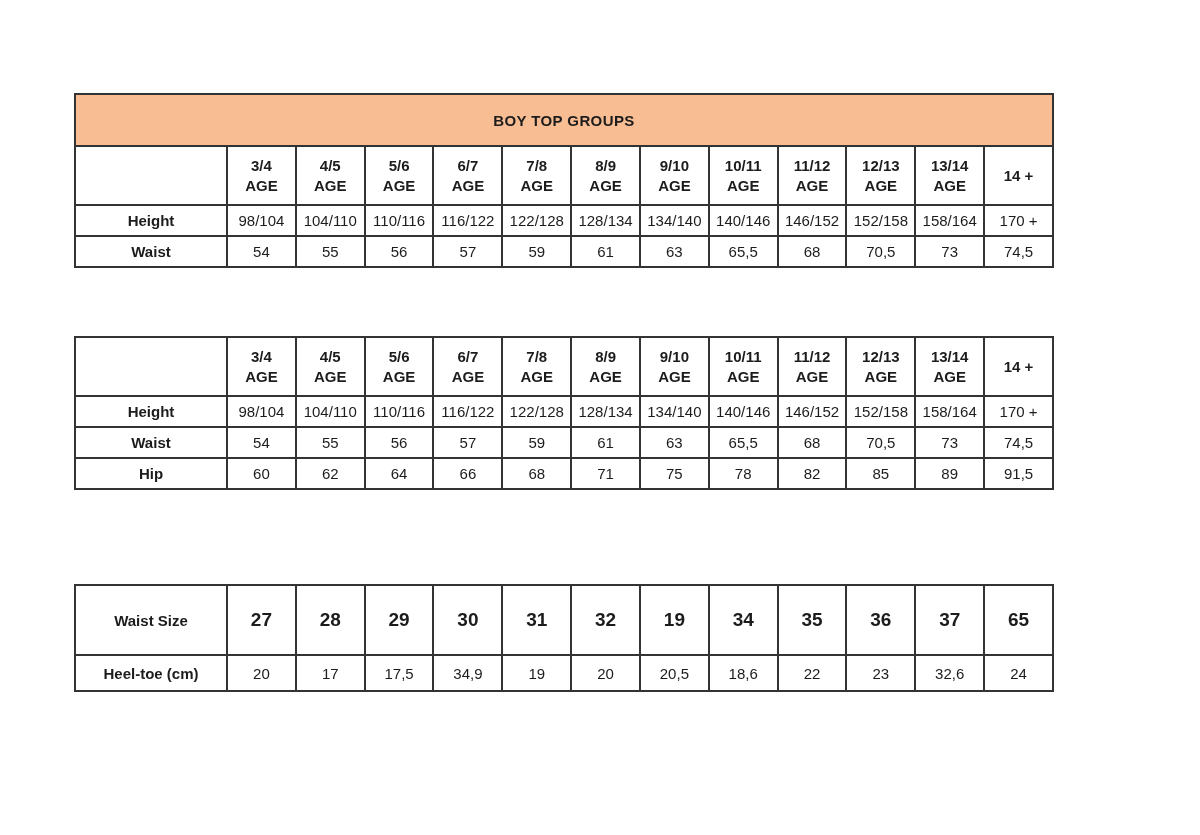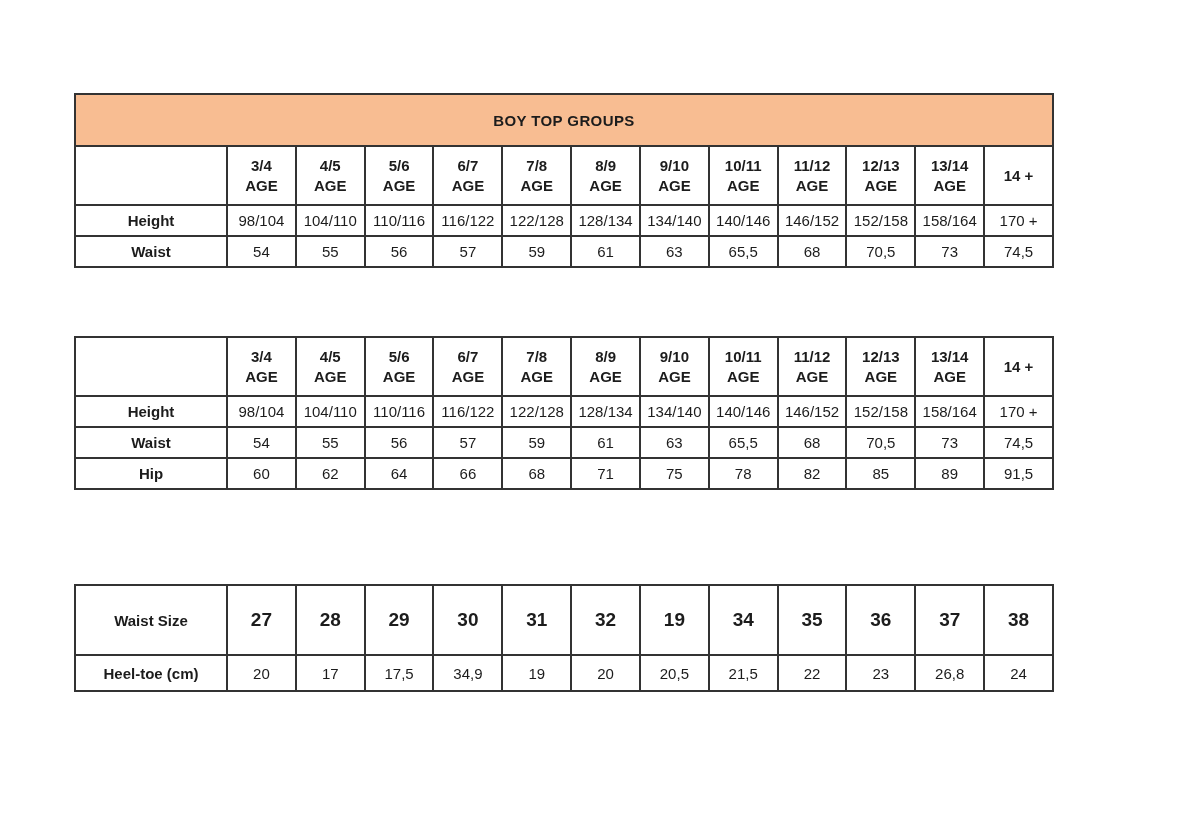--- a/index.html
+++ b/index.html
@@ -304,32 +304,32 @@
           <td class="data-cell bold">28</td>
           <td class="data-cell bold">29</td>
           <td class="data-cell bold">30</td>
           <td class="data-cell bold">31</td>
           <td class="data-cell bold">32</td>
           <td class="data-cell bold">19</td>
           <td class="data-cell bold">34</td>
           <td class="data-cell bold">35</td>
           <td class="data-cell bold">36</td>
           <td class="data-cell bold">37</td>
-          <td class="data-cell bold">38</td>
+          <td class="data-cell bold">65</td>
         </tr>
         <tr class="data-row row-1">
           <td class="label-cell">Heel-toe (cm)</td>
           <td class="data-cell">20</td>
           <td class="data-cell">17</td>
           <td class="data-cell">17,5</td>
           <td class="data-cell">34,9</td>
           <td class="data-cell">19</td>
           <td class="data-cell">20</td>
           <td class="data-cell">20,5</td>
-          <td class="data-cell">21,5</td>
+          <td class="data-cell">18,6</td>
           <td class="data-cell">22</td>
           <td class="data-cell">23</td>
-          <td class="data-cell">26,8</td>
+          <td class="data-cell">32,6</td>
           <td class="data-cell">24</td>
         </tr>
       </tbody>
     </table>
 </div>
 
 </body></html>

